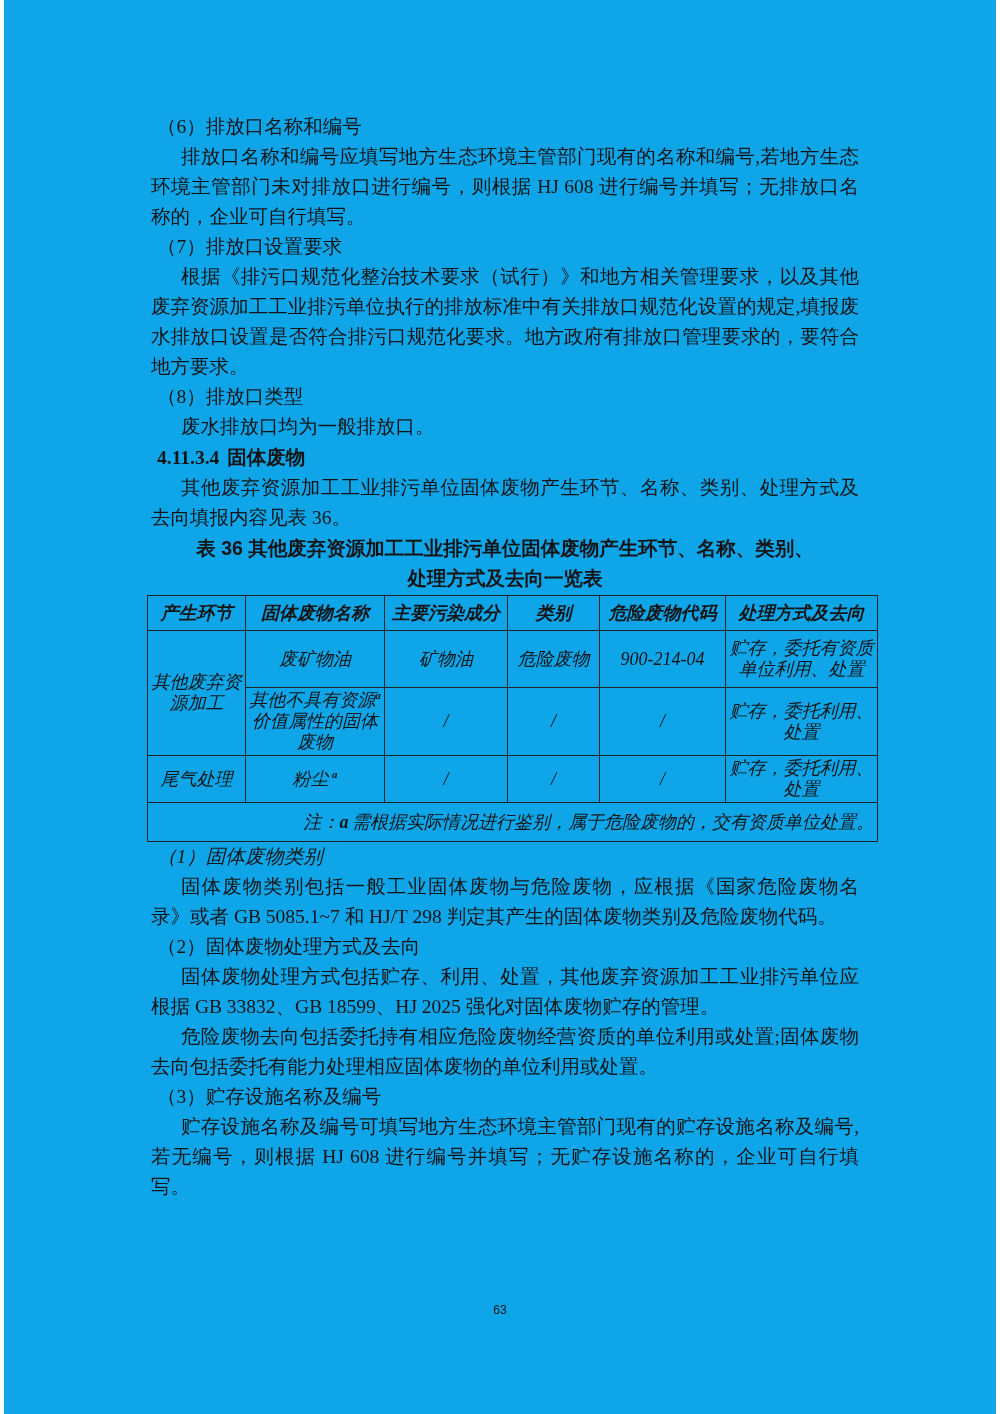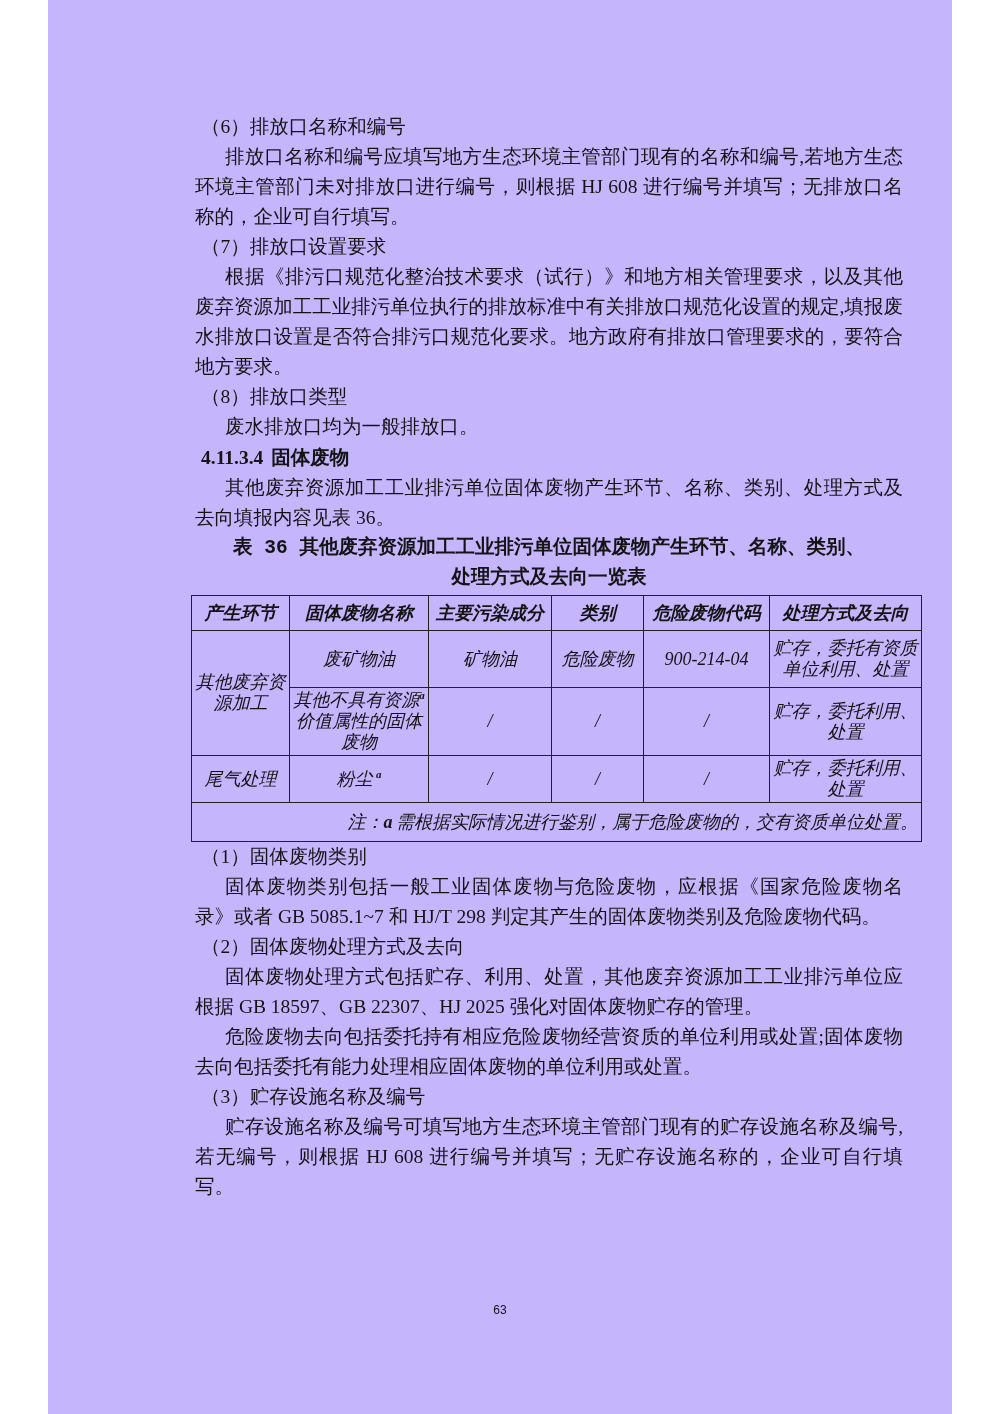--- a/index.html
+++ b/index.html
@@ -1,21 +1,21 @@
 <!DOCTYPE html>
 <html><head>
 <meta charset="utf-8">
 <style>
   html, body { margin: 0; padding: 0; background: #ffffff; }
   .page {
     position: relative;
-    width: 904px;
+    width: 992px;
     height: 1414px;
     margin: 0 auto;
-    background: #c4b5fd;
+    background: #0ea5e9;
     color: #141414;
     font-family: "Liberation Serif", "DejaVu Serif", serif;
     overflow: hidden;
   }
   .content {
     position: absolute;
     left: 147px;
     top: 112px;
     width: 708px;
   }
@@ -37,21 +37,21 @@
   .sec-num { font-weight: bold; }
   .sec-title {
     font-weight: bold;
     font-family: "Liberation Sans", "DejaVu Sans", sans-serif;
     margin-left: 8px;
   }
   .caption {
     margin: 0;
     text-align: center;
     font-weight: bold;
-    font-family: Liberation Mono, monospace;
+    font-family: Liberation Sans, sans-serif;
     font-size: 19.5px;
     line-height: 30px;
   }
   table.waste {
     width: 730px;
     margin-left: -4px;
     margin-top: 2px;
     border-collapse: collapse;
     table-layout: fixed;
     font-size: 18px;
@@ -77,21 +77,21 @@
     height: 34px;
     text-align: right;
     padding-left: 8px;
   }
   tr.note-row b { font-family: "Liberation Serif", serif; }
   sup.marker {
     font-weight: bold;
     font-size: 11px;
     line-height: 0;
   }
-  .after-table { margin-top: 36px; }
+  .after-table { margin-top: 36px; font-style: italic; }
   .page-num {
     position: absolute;
     top: 1303px;
     left: 0;
     width: 100%;
     text-align: center;
     font-size: 12px;
     font-family: "Liberation Sans", "DejaVu Sans", sans-serif;
     color: #141414;
   }
@@ -161,21 +161,21 @@
         </tr>
         <tr class="note-row">
           <td colspan="6"><span>注：</span><b>a</b> <span>需根据实际情况进行鉴别，属于危险废物的，交有资质单位处置。</span></td>
         </tr>
       </tbody>
     </table>
 
     <p class="para item after-table">（1）固体废物类别</p>
     <p class="para body">固体废物类别包括一般工业固体废物与危险废物，应根据《国家危险废物名录》或者 GB 5085.1~7 和 HJ/T 298 判定其产生的固体废物类别及危险废物代码。</p>
     <p class="para item">（2）固体废物处理方式及去向</p>
-    <p class="para body">固体废物处理方式包括贮存、利用、处置，其他废弃资源加工工业排污单位应根据 GB 18597、GB 22307、HJ 2025 强化对固体废物贮存的管理。</p>
+    <p class="para body">固体废物处理方式包括贮存、利用、处置，其他废弃资源加工工业排污单位应根据 GB 33832、GB 18599、HJ 2025 强化对固体废物贮存的管理。</p>
     <p class="para body">危险废物去向包括委托持有相应危险废物经营资质的单位利用或处置;固体废物去向包括委托有能力处理相应固体废物的单位利用或处置。</p>
     <p class="para item">（3）贮存设施名称及编号</p>
     <p class="para body">贮存设施名称及编号可填写地方生态环境主管部门现有的贮存设施名称及编号,若无编号，则根据 HJ 608 进行编号并填写；无贮存设施名称的，企业可自行填写。</p>
 
   </div>
 
   <div class="page-num">63</div>
 </div>
 
 </body></html>

